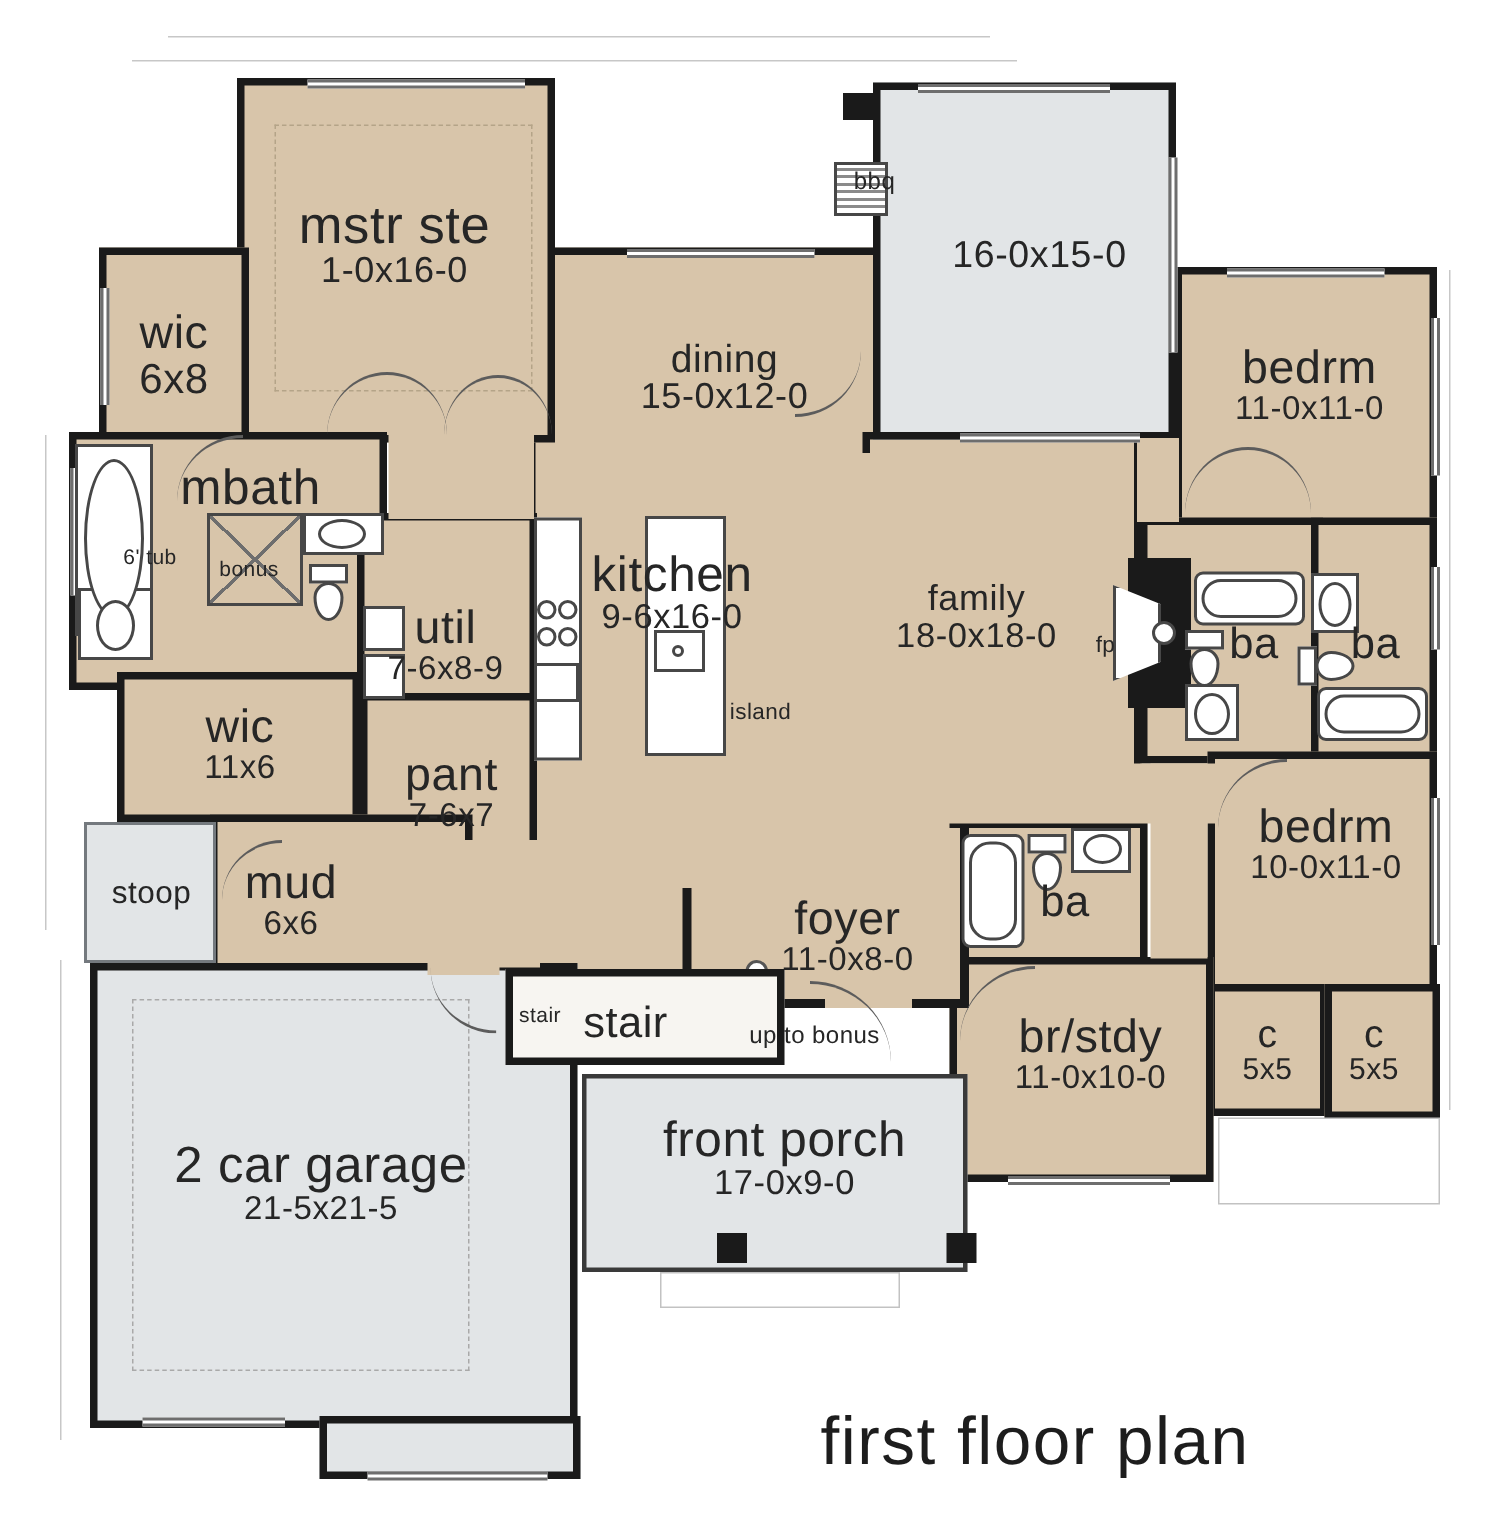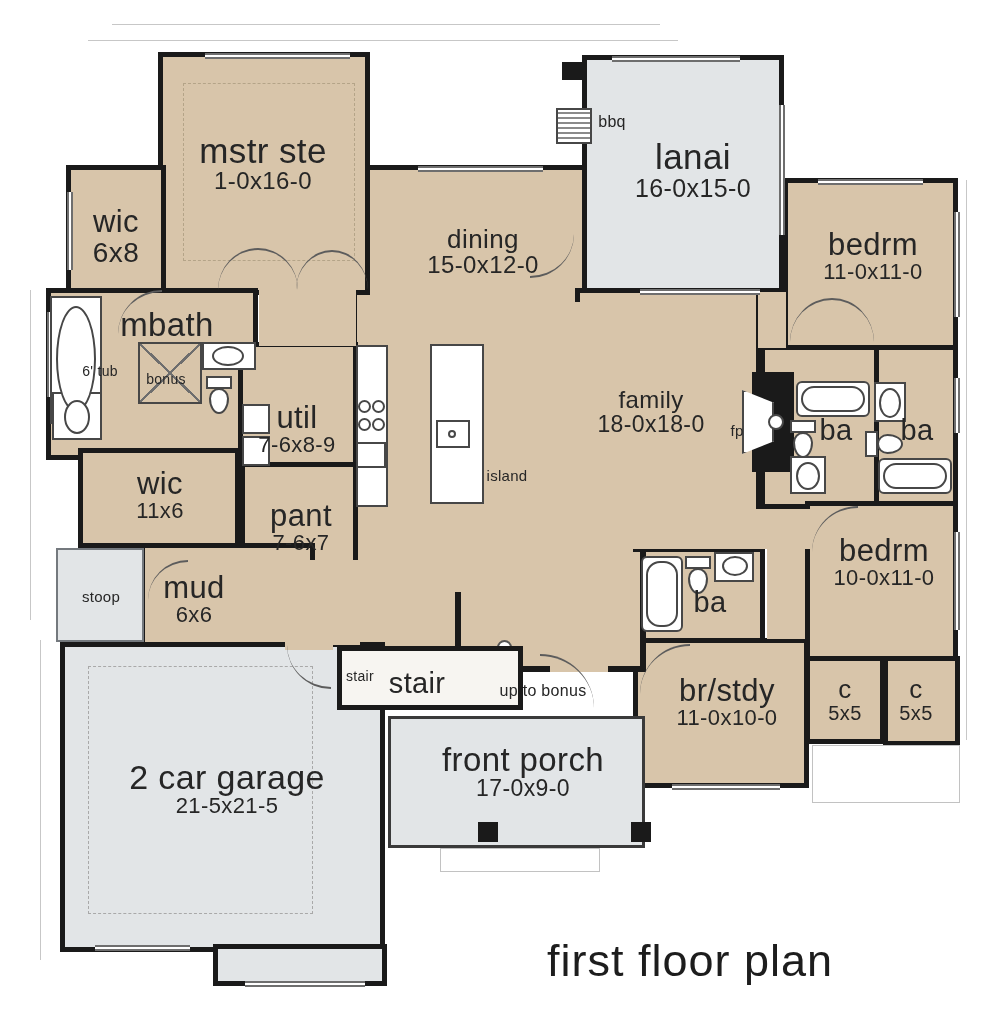--- a/index.html
+++ b/index.html
@@ -199,53 +199,60 @@
     <span class="dm" style="font-size:28px">6x8</span>
   </div>
   <div class="lab" style="left:167px;top:325px">
     <span class="nm" style="font-size:33px">mbath</span>
   </div>
   <div class="lab" style="left:483px;top:252px">
     <span class="nm" style="font-size:26px">dining</span>
     <span class="dm" style="font-size:24px">15-0x12-0</span>
   </div>
   <div class="lab" style="left:693px;top:170px">
-    <span class="nm" style="font-size:35px">lanai</span>
     <span class="dm" style="font-size:25px">16-0x15-0</span>
   </div>
   <div class="lab" style="left:873px;top:257px">
     <span class="nm" style="font-size:31px">bedrm</span>
     <span class="dm" style="font-size:22px">11-0x11-0</span>
   </div>
+  <div class="lab" style="left:448px;top:395px">
+    <span class="nm" style="font-size:33px">kitchen</span>
+    <span class="dm" style="font-size:23px">9-6x16-0</span>
+  </div>
   <div class="lab" style="left:651px;top:412px">
     <span class="nm" style="font-size:24px">family</span>
     <span class="dm" style="font-size:23px">18-0x18-0</span>
   </div>
   <div class="lab" style="left:297px;top:430px">
     <span class="nm" style="font-size:31px">util</span>
     <span class="dm" style="font-size:22px">7-6x8-9</span>
   </div>
   <div class="lab" style="left:160px;top:496px">
     <span class="nm" style="font-size:31px">wic</span>
     <span class="dm" style="font-size:22px">11x6</span>
   </div>
   <div class="lab" style="left:301px;top:528px">
     <span class="nm" style="font-size:31px">pant</span>
     <span class="dm" style="font-size:22px">7-6x7</span>
   </div>
   <div class="lab" style="left:194px;top:600px">
     <span class="nm" style="font-size:31px">mud</span>
     <span class="dm" style="font-size:22px">6x6</span>
   </div>
-  <div class="an" style="left:101px;top:596px;font-size:15px">
+  <div class="an" style="left:101px;top:596px;font-size:21px">
     <span>stoop</span>
   </div>
-  <div class="lab" style="left:227px;top:789px">
+  <div class="lab" style="left:214px;top:789px">
     <span class="nm" style="font-size:34px">2 car garage</span>
     <span class="dm" style="font-size:22px">21-5x21-5</span>
+  </div>
+  <div class="lab" style="left:565px;top:624px">
+    <span class="nm" style="font-size:31px">foyer</span>
+    <span class="dm" style="font-size:22px">11-0x8-0</span>
   </div>
   <div class="an" style="left:417px;top:683px;font-size:29px">
     <span>stair</span>
   </div>
   <div class="an" style="left:836px;top:430px;font-size:29px">
     <span>ba</span>
   </div>
   <div class="an" style="left:917px;top:430px;font-size:29px">
     <span>ba</span>
   </div>
@@ -266,21 +273,21 @@
   </div>
   <div class="lab" style="left:916px;top:700px">
     <span class="nm" style="font-size:26px">c</span>
     <span class="dm" style="font-size:20px">5x5</span>
   </div>
   <div class="lab" style="left:523px;top:772px">
     <span class="nm" style="font-size:33px">front porch</span>
     <span class="dm" style="font-size:23px">17-0x9-0</span>
   </div>
 
-  <div class="an" style="left:612px;top:122px;font-size:16px"><span>bbq</span></div>
+  <div class="an" style="left:583px;top:122px;font-size:16px"><span>bbq</span></div>
   <div class="an" style="left:100px;top:371px;font-size:14px"><span>6' tub</span></div>
   <div class="an" style="left:166px;top:379px;font-size:14px"><span>bonus</span></div>
   <div class="an" style="left:507px;top:475px;font-size:15px"><span>island</span></div>
   <div class="an" style="left:737px;top:430px;font-size:15px"><span>fp</span></div>
   <div class="an" style="left:360px;top:676px;font-size:14px"><span>stair</span></div>
   <div class="an" style="left:543px;top:691px;font-size:16px"><span>up to bonus</span></div>
 
   <div id="title" style="left:690px;top:961px;font-size:45px">first floor plan</div>
 
 </div>

